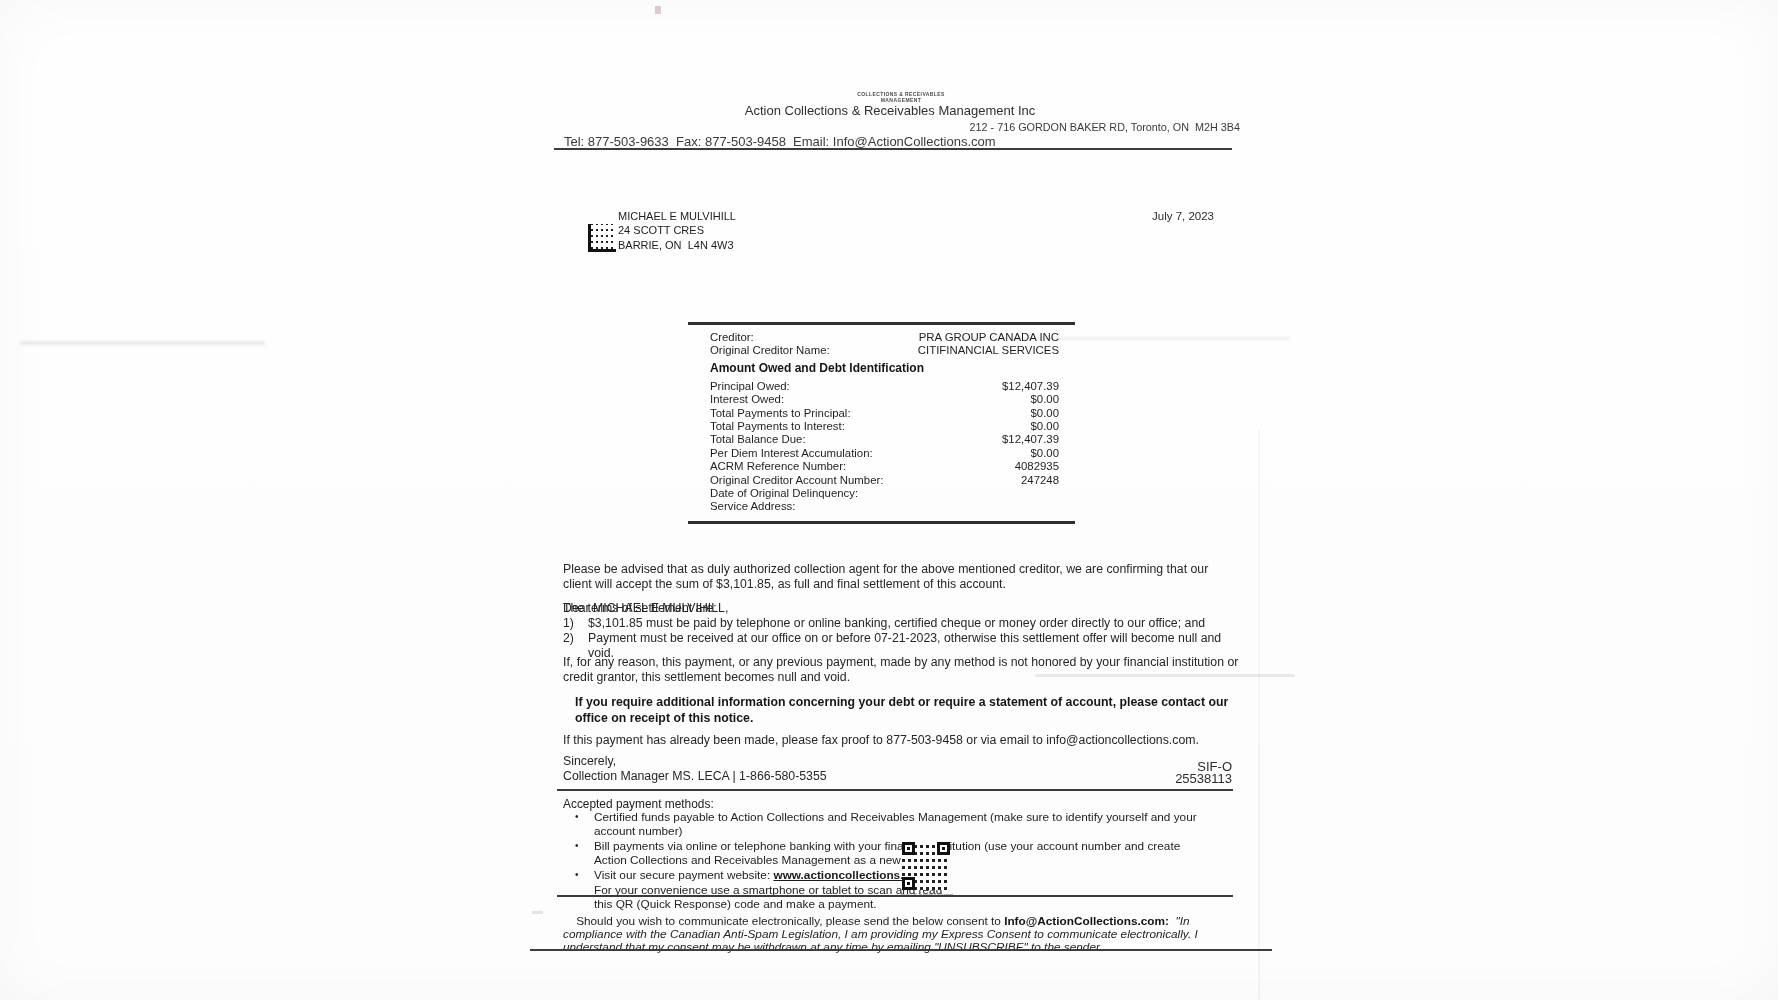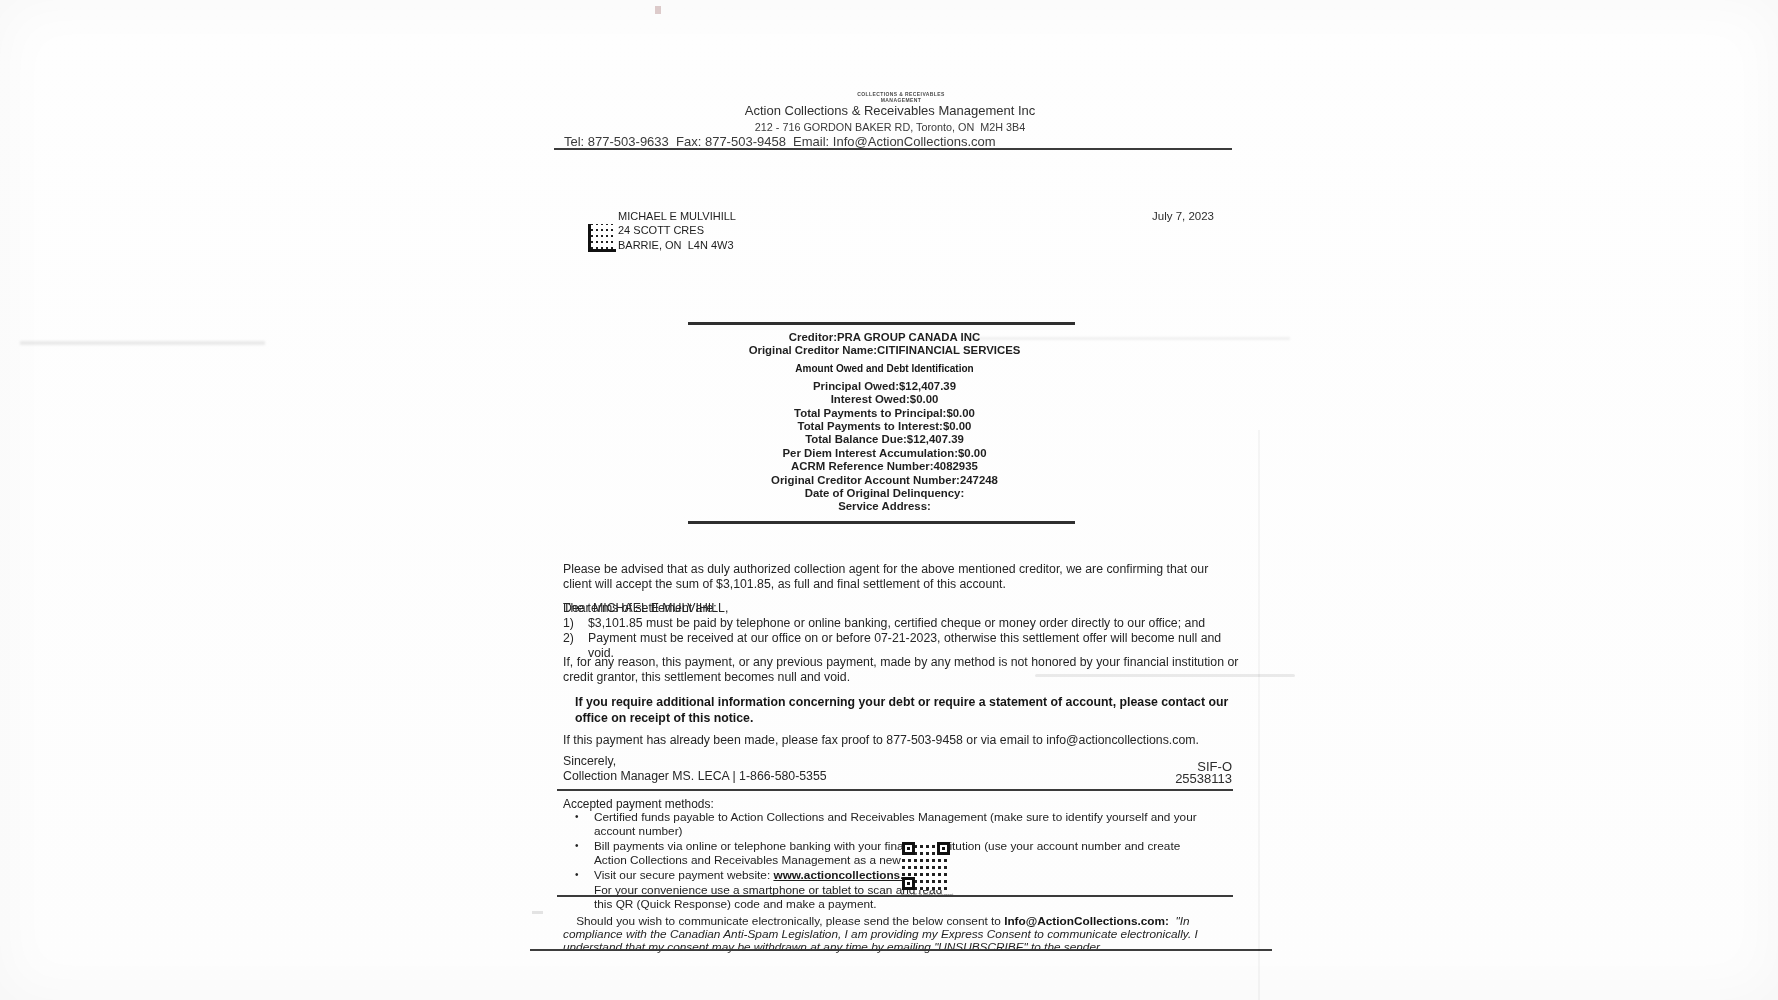--- a/index.html
+++ b/index.html
@@ -23,21 +23,21 @@
   .logo-text{
     font-size:39px;font-weight:700;color:#2d2d2d;line-height:0.85;
     letter-spacing:0px;margin-left:-7px;
     font-family:"Liberation Sans",sans-serif;
   }
   .logo-tagline{
     left:846px;top:91px;width:110px;text-align:center;
     font-size:5px;font-weight:700;letter-spacing:0.4px;color:#4a4a4a;
   }
   .company-name{left:540px;top:103px;width:700px;text-align:center;font-size:13px;color:#303030;}
-  .company-address{left:540px;top:121px;width:700px;text-align:center;font-size:10.8px;color:#3a3a3a;}
+  .company-address{left:540px;top:121px;width:700px;text-align:right;font-size:10.8px;color:#3a3a3a;}
   .company-contact{left:564px;top:134px;width:700px;text-align:left;font-size:13px;color:#3a3a3a;}
   .rule{background:#3b3b3b;height:2.4px;}
   .rule-header{left:554px;top:148px;width:678px;}
 
   
   .barcode{
     left:588px;top:224px;width:25px;height:25px;
     border-left:3px solid #111;border-bottom:3px solid #111;
     background:
       repeating-linear-gradient(90deg,#111 0 2px,#fff 2px 5px),
@@ -47,22 +47,22 @@
   .recipient{left:618px;top:209px;font-size:11px;color:#1d1d1d;line-height:14.4px;}
   .letter-date{left:1152px;top:210px;font-size:11.5px;color:#2c2c2c;}
 
   
   .acct-table{
     left:688px;top:322px;width:387px;box-sizing:border-box;
     border-top:3px solid #2f2f2f;border-bottom:3px solid #2f2f2f;
     padding:6px 16px 7px 22px;
     font-size:11.4px;color:#1f1f1f;
   }
-  .acct-row{display:flex;justify-content:center;height:13.4px;line-height:13.4px;font-weight:bold;}
-  .acct-heading{font-weight:700;text-align:center;font-size:10px;height:13px;line-height:13px;margin:4px 0 5px 0;color:#151515;}
+  .acct-row{display:flex;justify-content:space-between;height:13.4px;line-height:13.4px;}
+  .acct-heading{font-weight:700;text-align:left;font-size:12px;height:13px;line-height:13px;margin:4px 0 5px 0;color:#151515;}
 
   
   .body-text{left:563px;width:676px;font-size:12.3px;line-height:15.4px;color:#262626;}
   .bold-para{font-weight:700;color:#161616;line-height:16px;margin-left:12px;}
   .term-row{display:flex;}
   .term-num{width:25px;flex:none;}
   .ref-block{left:1150px;top:761px;width:82px;text-align:right;font-size:13px;line-height:12.4px;color:#2c2c2c;}
   .rule-sig{left:557px;top:789px;width:676px;}
 
   

